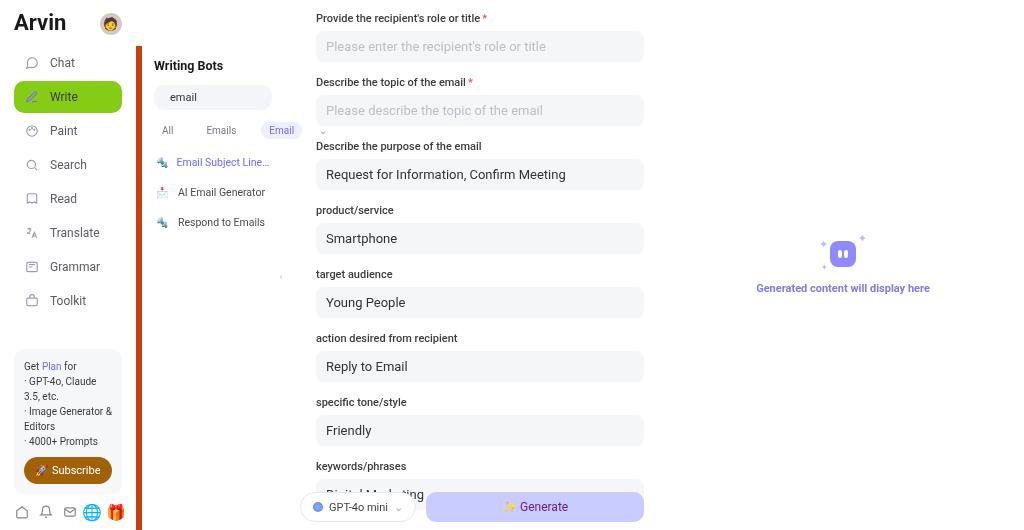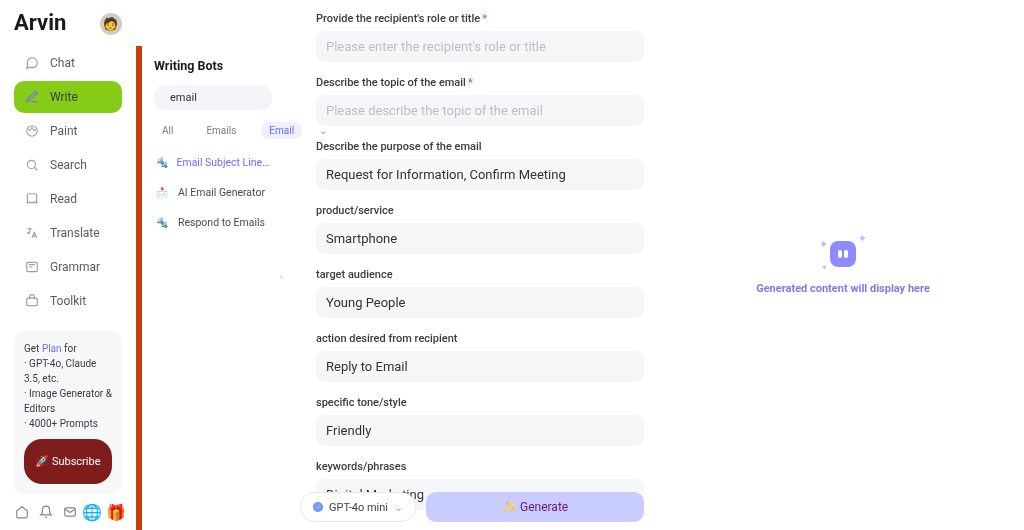--- a/index.html
+++ b/index.html
@@ -11,21 +11,21 @@
     .brand-row { display: flex; align-items: flex-end; justify-content: space-between; margin-bottom: 12px; }
     .brand { font-size: 22px; font-weight: 700; }
     .avatar { width: 22px; height: 22px; border-radius: 50%; background: #d3cbc0; display: flex; align-items: center; justify-content: center; font-size: 12px; }
     .nav { display: flex; flex-direction: column; gap: 2px; }
     .nav-item { display: flex; align-items: center; gap: 10px; padding: 8px 10px; border-radius: 10px; font-size: 12px; color: #5b5b64; cursor: pointer; }
     .nav-item.active { background: #84cc16; color: #3b3b40; }
     .nav-item .ico { width: 16px; height: 16px; display: inline-flex; align-items: center; justify-content: center; }
     .sidebar-bottom { margin-top: auto; }
     .plan-box { background: #f6f7f9; border-radius: 10px; padding: 10px; font-size: 10px; line-height: 1.5; color: #3b3b3f; }
     .plan-box a { color: #6b6cff; text-decoration: none; }
-    .subscribe-btn { margin-top: 8px; width: 100%; border: none; border-radius: 18px; background: #7f1d1d; color: #fff; font-size: 11px; padding: 16px 0; cursor: pointer; }
+    .subscribe-btn { margin-top: 8px; width: 100%; border: none; border-radius: 18px; background: #a16207; color: #fff; font-size: 11px; padding: 7px 0; cursor: pointer; }
     .bottom-icons { display: flex; justify-content: space-between; align-items: center; margin-top: 10px; gap: 6px; }
     .bi-left { display: flex; gap: 8px; }
     .bi-right { display: flex; gap: 8px; }
     .bi { width: 16px; height: 16px; color: #777; display: inline-flex; align-items: center; justify-content: center; }
 
     
     .panel-middle { width: 146px; border-left: 6px solid #c2410c; padding: 12px 10px 0 12px; margin-top: 46px; }
     .panel-title { font-size: 12.5px; font-weight: 700; margin-bottom: 12px; }
     .search-box { background: #f4f5f8; border-radius: 10px; padding: 6px 10px; display: flex; align-items: center; gap: 6px; font-size: 11px; color: #888; }
     .search-box input { border: none; background: transparent; outline: none; font-size: 11px; flex: 1; color: #333; }

